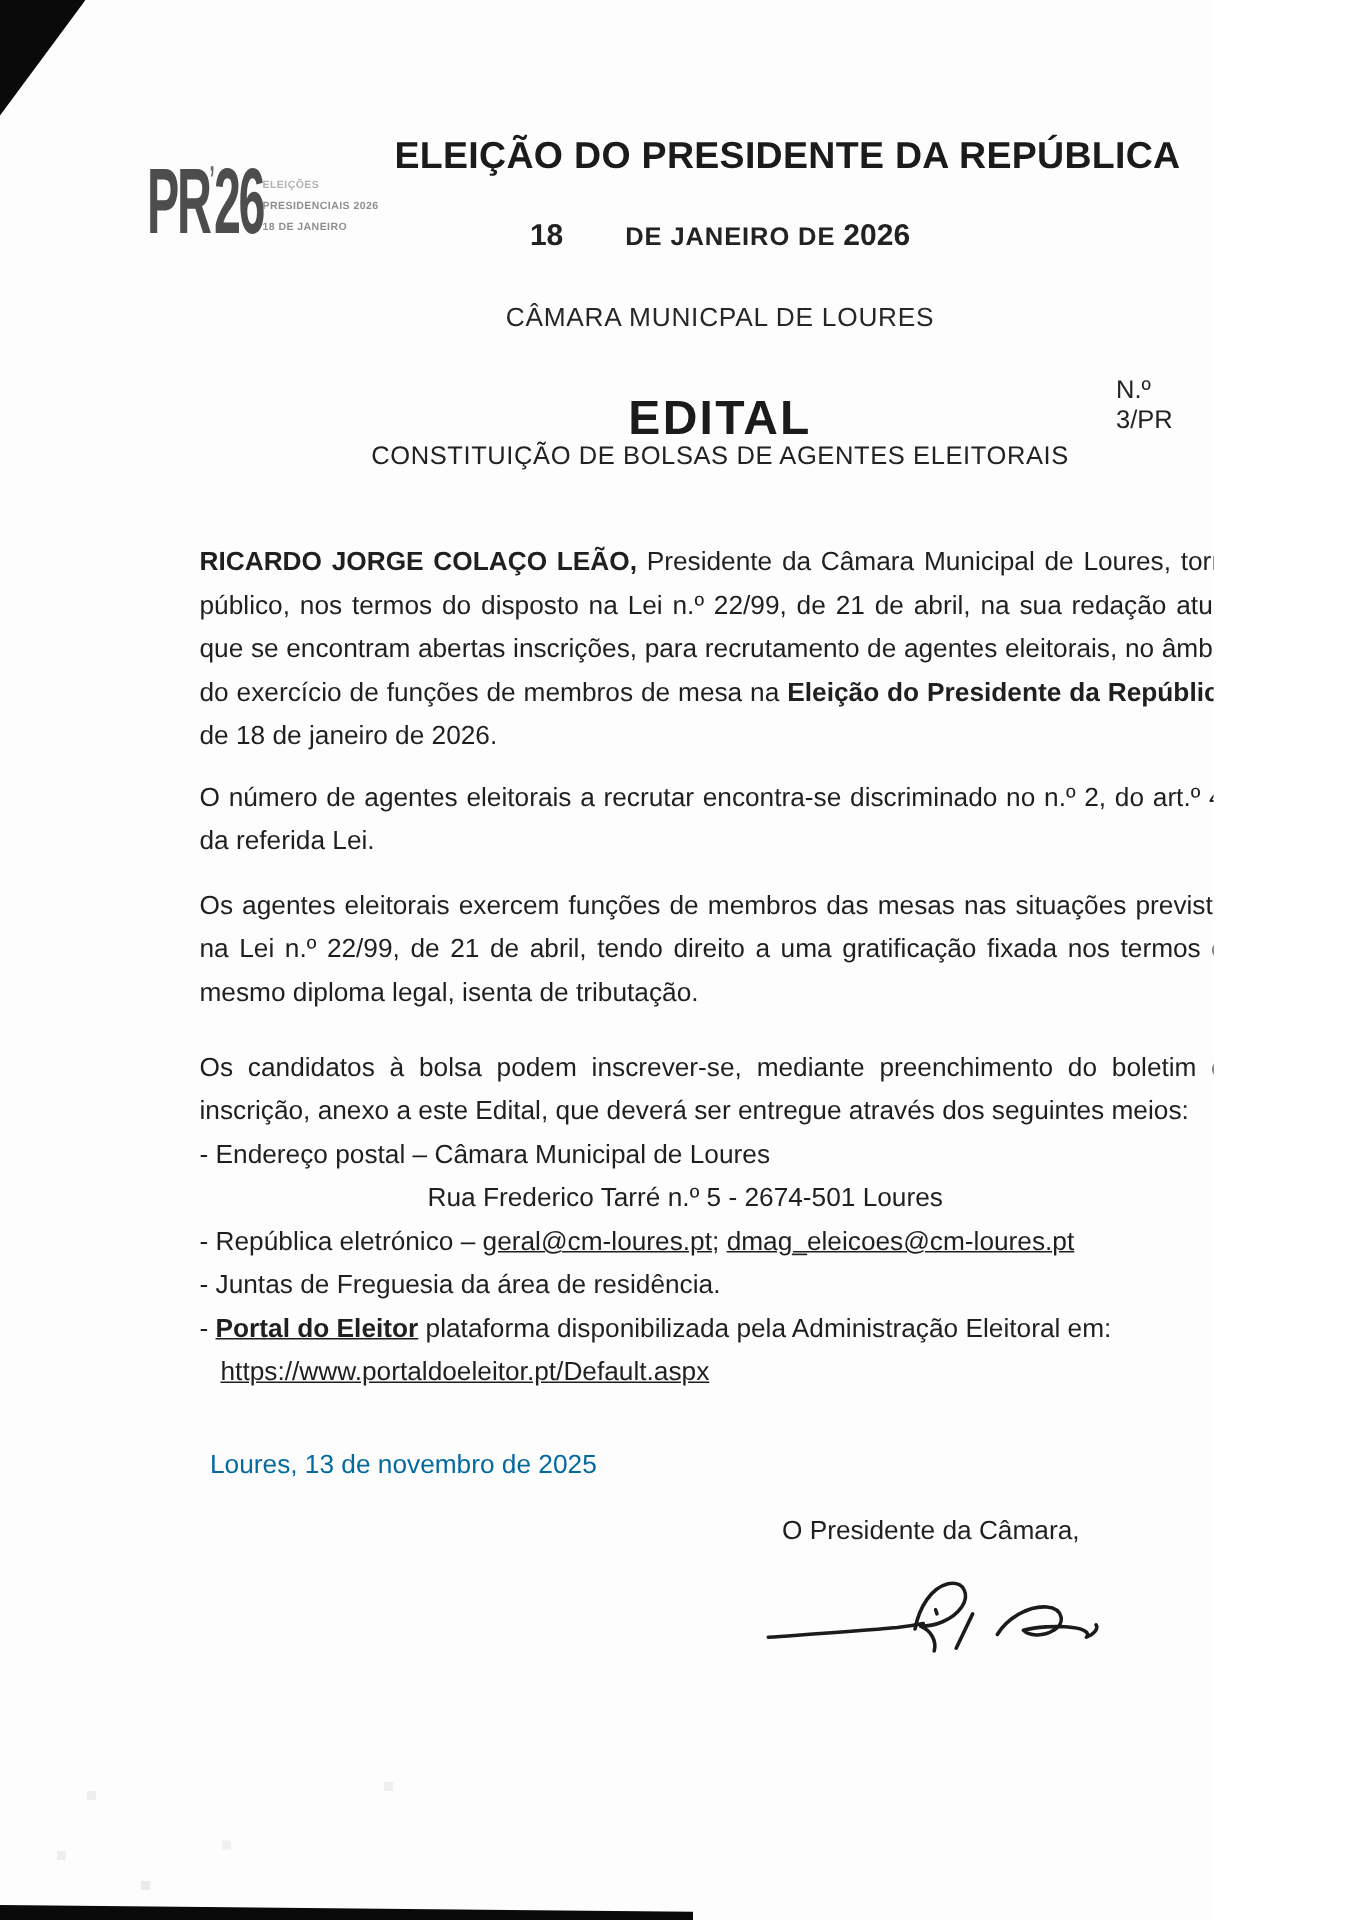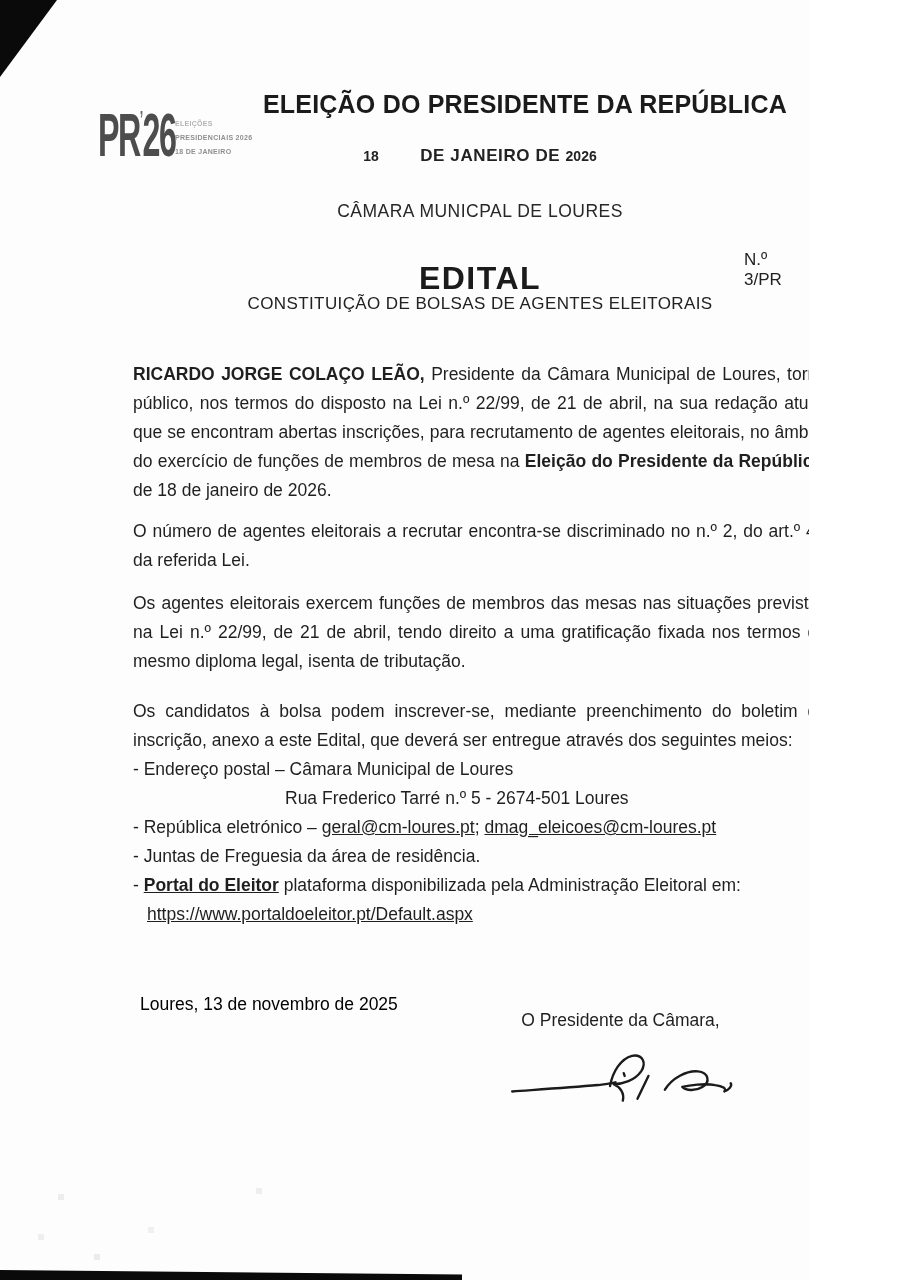--- a/index.html
+++ b/index.html
@@ -18,21 +18,21 @@
     position:absolute;left:77px;top:13px;font-size:7px;line-height:14px;
     color:#8f8f8f;white-space:nowrap;font-weight:700;letter-spacing:.3px;
   }
   .logo-small .l1{color:#b3b3b3;}
   
   .doc-title{
     position:absolute;left:215px;top:90px;width:620px;text-align:center;
     font-size:25px;font-weight:700;color:#1b1b1b;letter-spacing:.2px;
   }
   .date-line{position:absolute;left:55px;top:146px;width:850px;text-align:center;font-weight:700;color:#222;}
-  .date-num{font-size:14px;text-align:center;}
+  .date-num{font-size:20px;text-align:center;}
   .date-mid{font-size:17px;letter-spacing:.6px;margin-left:36px;}
   .municipality{
     position:absolute;left:55px;top:201px;width:850px;text-align:center;
     font-size:17.5px;letter-spacing:.5px;color:#272727;
   }
   .edital{
     position:absolute;left:55px;top:240px;width:850px;text-align:center;
     font-size:32px;font-weight:700;letter-spacing:1.5px;color:#1b1b1b;margin-top:20px;
   }
   .edital-num{position:absolute;left:744px;top:250px;font-size:17px;color:#222;}
@@ -49,21 +49,21 @@
   .gap-sm{margin-top:12px !important;}
   .gap-md{margin-top:14px !important;}
   .gap-lg{margin-top:21px !important;}
   .bold{font-weight:700;}
   .list-line{margin:0;}
   .addr-indent{padding-left:152px;}
   .url-indent{padding-left:14px;}
   .doclink{text-decoration:underline;color:inherit;}
   .portal-label{font-weight:700;text-decoration:underline;}
   
-  .place-date{position:absolute;left:140px;top:994px;font-size:17.5px;color:#000000;}
+  .place-date{position:absolute;left:140px;top:966px;font-size:17.5px;color:#0369a1;}
   .sign-block{position:absolute;left:468px;top:1010px;width:305px;text-align:center;font-size:17.5px;color:#1f1f1f;}
   .sign-svg{display:block;margin:12px auto 0 auto;}
   .signer-name{margin-top:4px;}
   
   .corner-artifact{
     position:absolute;left:0;top:0;width:57px;height:77px;background:#0a0a0a;
     clip-path:polygon(0 0,100% 0,0 100%);
   }
   .bottom-artifact{
     position:absolute;left:0;top:1270px;width:462px;height:10px;background:#0a0a0a;

